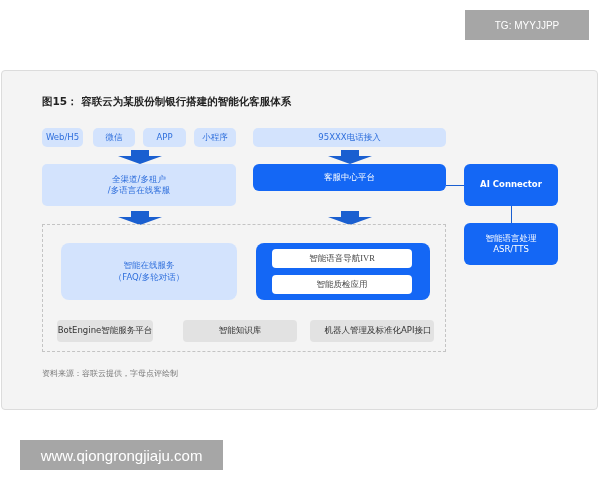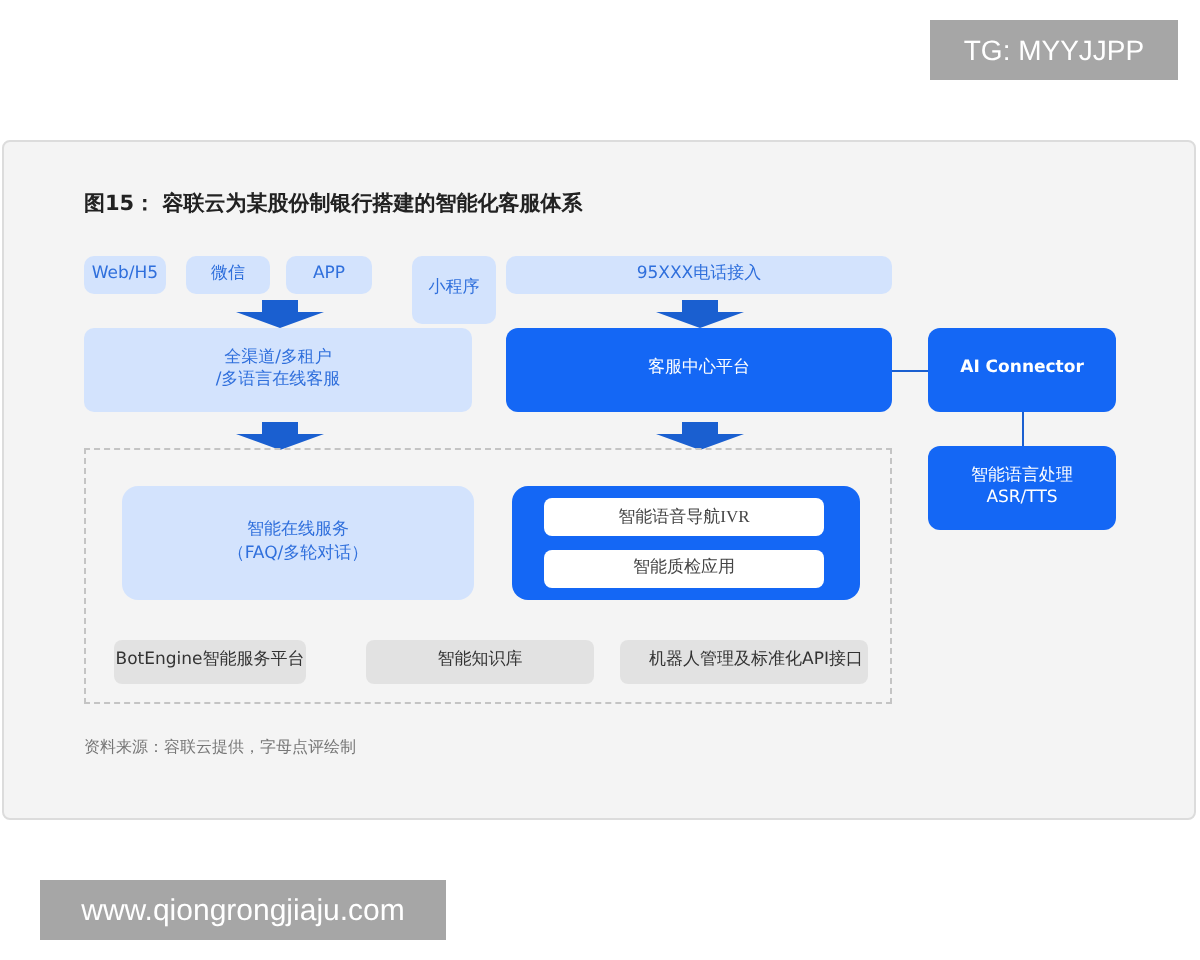--- a/index.html
+++ b/index.html
@@ -17,46 +17,46 @@
   .blue { background:#1467f5; color:#ffffff; }
   .white { background:#ffffff; color:#444; border-radius:4px; }
   .gray { background:#e2e2e2; color:#333; border-radius:4px; }
   .dashed { border:1px dashed #c4c4c4; }
   .line { background:#1a5fd0; }
   .source { left:42px; top:368px; font-size:8px; color:#777; white-space:nowrap; }
 </style>
 </head>
 <body>
 
-<div class="abs wm" style="left:465px;top:10px;width:124px;height:30px;font-size:14px;">TG: MYYJJPP</div>
+<div class="abs wm" style="left:465px;top:10px;width:124px;height:30px;font-size:10px;">TG: MYYJJPP</div>
 
 <div class="abs card"></div>
 
 <div class="abs title">图15：  容联云为某股份制银行搭建的智能化客服体系</div>
 
 <div class="abs box light" style="left:42px;top:128px;width:41px;height:19px;">Web/H5</div>
 <div class="abs box light" style="left:93px;top:128px;width:42px;height:19px;">微信</div>
 <div class="abs box light" style="left:143px;top:128px;width:43px;height:19px;">APP</div>
-<div class="abs box light" style="left:206px;top:128px;width:42px;height:34px;">小程序</div>
+<div class="abs box light" style="left:194px;top:128px;width:42px;height:19px;">小程序</div>
 
 <div class="abs box light" style="left:253px;top:128px;width:193px;height:19px;">95XXX电话接入</div>
 
 <svg class="abs" style="left:118px;top:150px;" width="44" height="14">
   <polygon points="13,0 31,0 31,6 44,6 22,14 0,6 13,6" fill="#1a5fd0"></polygon>
 </svg>
 <svg class="abs" style="left:328px;top:150px;" width="44" height="14">
   <polygon points="13,0 31,0 31,6 44,6 22,14 0,6 13,6" fill="#1a5fd0"></polygon>
 </svg>
 
 <div class="abs box light" style="left:42px;top:164px;width:194px;height:42px;flex-direction:column;">
   <span>全渠道/多租户</span>
   <span>/多语言在线客服</span>
 </div>
 
-<div class="abs box blue" style="left:253px;top:164px;width:193px;height:42px;border-radius:6px;">客服中心平台</div>
+<div class="abs box blue" style="left:253px;top:164px;width:193px;height:27px;border-radius:6px;">客服中心平台</div>
 
 <div class="abs line" style="left:446px;top:185px;width:18px;height:1px;"></div>
 
 <div class="abs box blue" style="left:464px;top:164px;width:94px;height:42px;border-radius:6px;font-weight:bold;">AI Connector</div>
 
 <div class="abs line" style="left:511px;top:206px;width:1px;height:17px;"></div>
 
 <div class="abs box blue" style="left:464px;top:223px;width:94px;height:42px;border-radius:6px;flex-direction:column;">
   <span>智能语言处理</span>
   <span>ASR/TTS</span>

